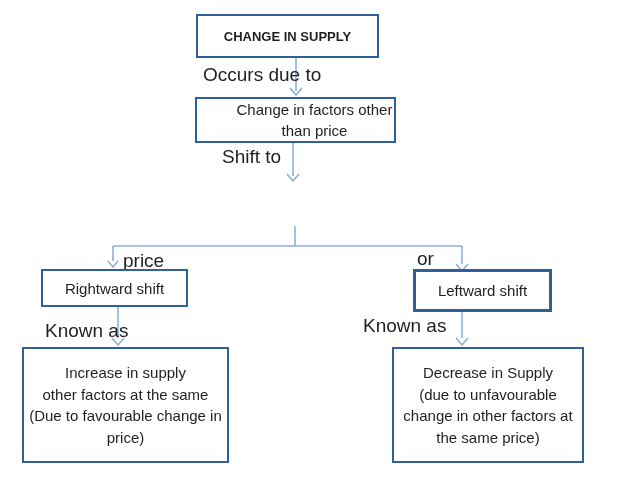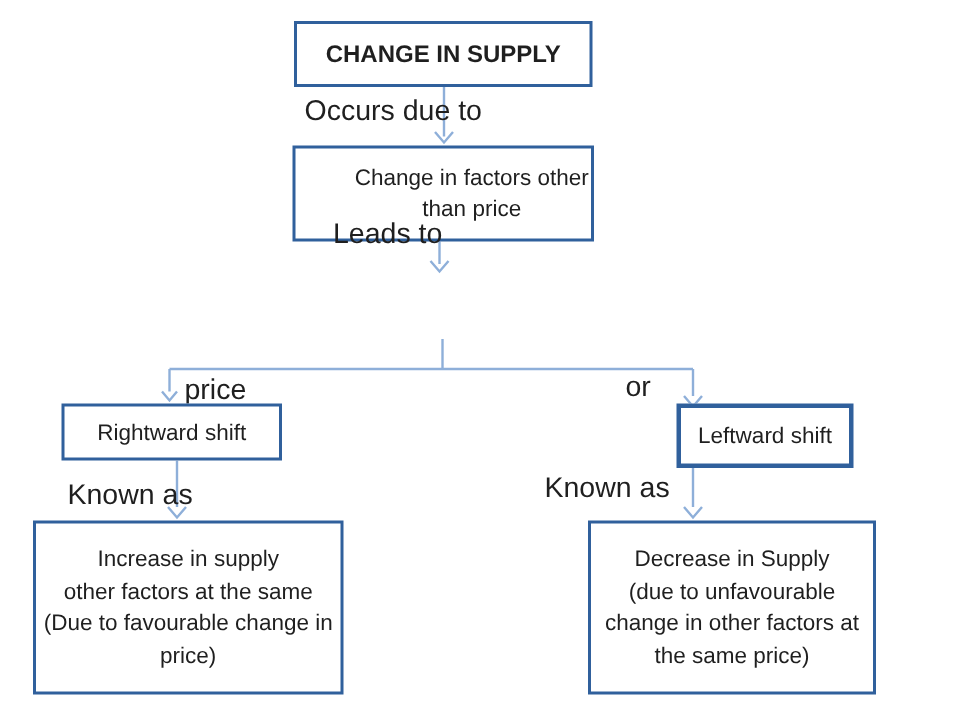--- a/index.html
+++ b/index.html
@@ -30,25 +30,25 @@
     display: flex;
     flex-direction: column;
     align-items: center;
     justify-content: center;
     text-align: center;
     font-size: 15px;
     line-height: 21px;
     box-sizing: border-box;
   }
   .box.bold { font-weight: bold; }
-  .b-change    { left: 196px; top: 14px;  width: 199px; height: 44px; font-size: 16px; }
-  .b-factors   { left: 195px; top: 97px;  width: 201px; height: 64px; padding-left: 38px; }
+  .b-change    { left: 196px; top: 14px;  width: 183px; height: 44px; font-size: 13px; }
+  .b-factors   { left: 195px; top: 97px;  width: 201px; height: 46px; padding-left: 38px; }
   .b-shift     { left: 196px; top: 183px; width: 200px; height: 43px; font-size: 17px; }
   .b-rightward { left: 41px;  top: 269px; width: 147px; height: 38px; }
-  .b-leftward  { left: 413px; top: 269px; width: 118px; height: 43px; border-width: 3px; margin-left: 38px; }
+  .b-leftward  { left: 413px; top: 269px; width: 139px; height: 43px; border-width: 3px; }
   .b-increase  { left: 22px;  top: 347px; width: 207px; height: 116px; line-height: 21.5px; }
   .b-decrease  { left: 392px; top: 347px; width: 192px; height: 116px; line-height: 21.5px; }
   .edge-label {
     position: absolute;
     font-size: 19px;
     line-height: 18px;
     white-space: nowrap;
   }
   .l-occurs     { left: 203px; top: 66px; }
   .l-leads      { left: 222px; top: 148px; }
@@ -93,21 +93,21 @@
     <div>CHANGE IN SUPPLY</div>
   </div>
 
   <span class="edge-label l-occurs">Occurs due to</span>
 
   <div class="box b-factors">
     <div>Change in factors other</div>
     <div>than price</div>
   </div>
 
-  <span class="edge-label l-leads">Leads to</span>
+  <span class="edge-label l-leads">Shift to</span>
 
 
   <span class="edge-label l-either">price</span>
   <span class="edge-label l-or">or</span>
 
   <div class="box b-rightward">
     <div>Rightward shift</div>
   </div>
 
   <div class="box b-leftward">

